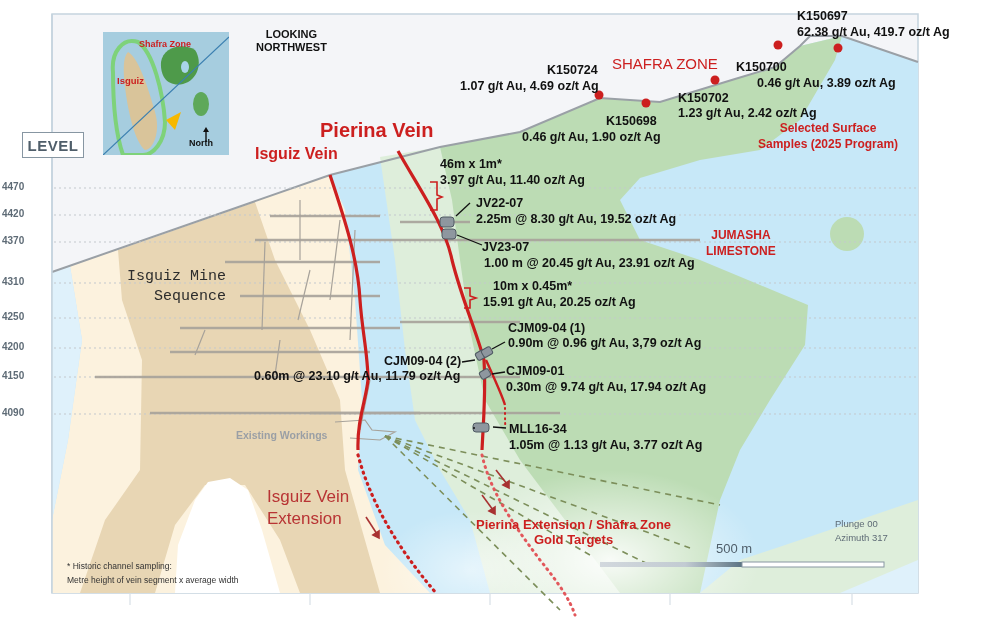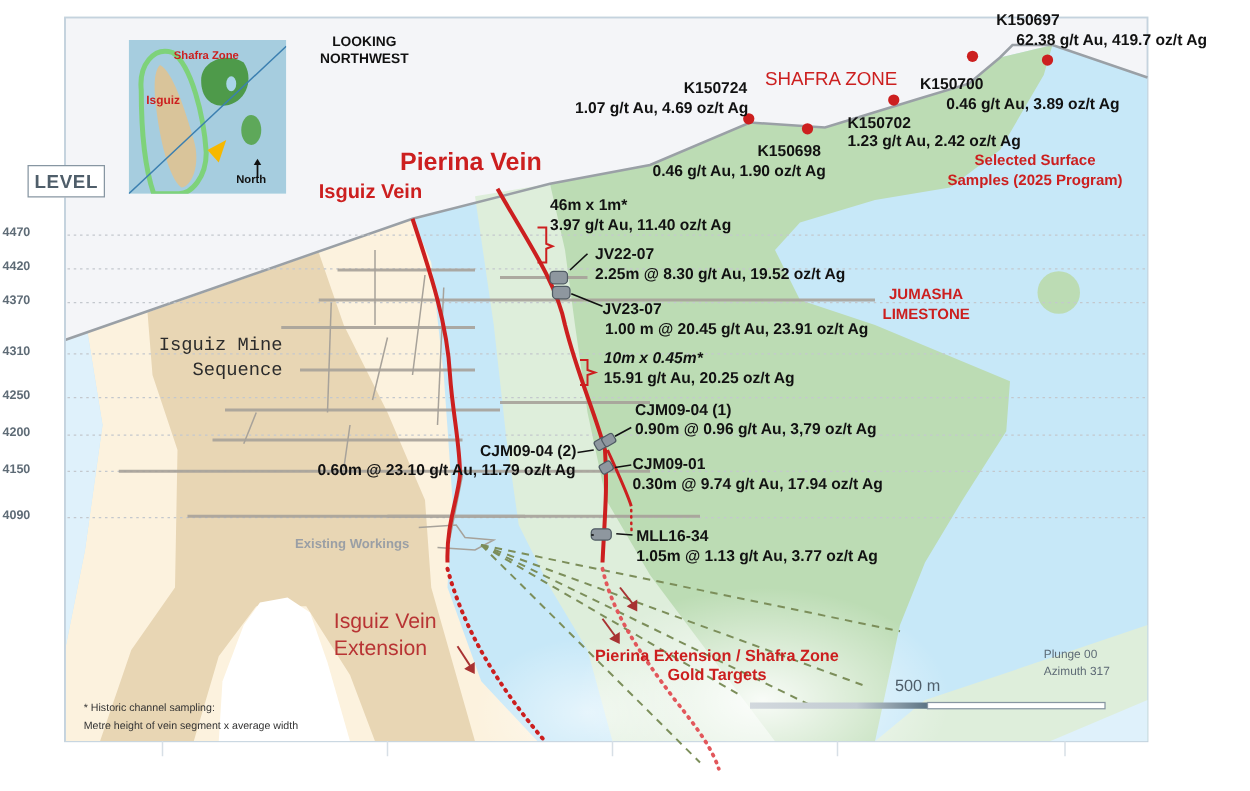--- a/index.html
+++ b/index.html
@@ -227,26 +227,26 @@
 
 <div class="lbl dark" style="left:547px;top:63px;">K150724</div>
 <div class="lbl dark" style="left:460px;top:79px;">1.07 g/t Au, 4.69 oz/t Ag</div>
 <div class="lbl dark" style="left:606px;top:114px;">K150698</div>
 <div class="lbl dark" style="left:522px;top:130px;">0.46 g/t Au, 1.90 oz/t Ag</div>
 <div class="lbl dark" style="left:678px;top:91px;">K150702</div>
 <div class="lbl dark" style="left:678px;top:106px;">1.23 g/t Au, 2.42 oz/t Ag</div>
 <div class="lbl dark" style="left:736px;top:60px;">K150700</div>
 <div class="lbl dark" style="left:757px;top:76px;">0.46 g/t Au, 3.89 oz/t Ag</div>
 <div class="lbl dark" style="left:797px;top:9px;">K150697</div>
-<div class="lbl dark" style="left:797px;top:25px;margin-left:16px;">62.38 g/t Au, 419.7 oz/t Ag</div>
+<div class="lbl dark" style="left:797px;top:25px;">62.38 g/t Au, 419.7 oz/t Ag</div>
 
 
 <div class="lbl dark" style="left:440px;top:157px;">46m x 1m*</div>
 <div class="lbl dark" style="left:440px;top:173px;">3.97 g/t Au, 11.40 oz/t Ag</div>
-<div class="lbl dark" style="left:483px;top:279px;font-style:italic;">10m x 0.45m*</div>
+<div class="lbl dark" style="left:493px;top:279px;">10m x 0.45m*</div>
 <div class="lbl dark" style="left:483px;top:295px;">15.91 g/t Au, 20.25 oz/t Ag</div>
 
 
 <div class="lbl dark" style="left:476px;top:196px;">JV22-07</div>
 <div class="lbl dark" style="left:476px;top:212px;">2.25m @ 8.30 g/t Au, 19.52 oz/t Ag</div>
 <div class="lbl dark" style="left:482px;top:240px;">JV23-07</div>
 <div class="lbl dark" style="left:484px;top:256px;">1.00 m @ 20.45 g/t Au, 23.91 oz/t Ag</div>
 <div class="lbl dark" style="left:508px;top:321px;">CJM09-04 (1)</div>
 <div class="lbl dark" style="left:508px;top:336px;">0.90m @ 0.96 g/t Au, 3,79 oz/t Ag</div>
 <div class="lbl dark" style="left:384px;top:354px;">CJM09-04 (2)</div>

